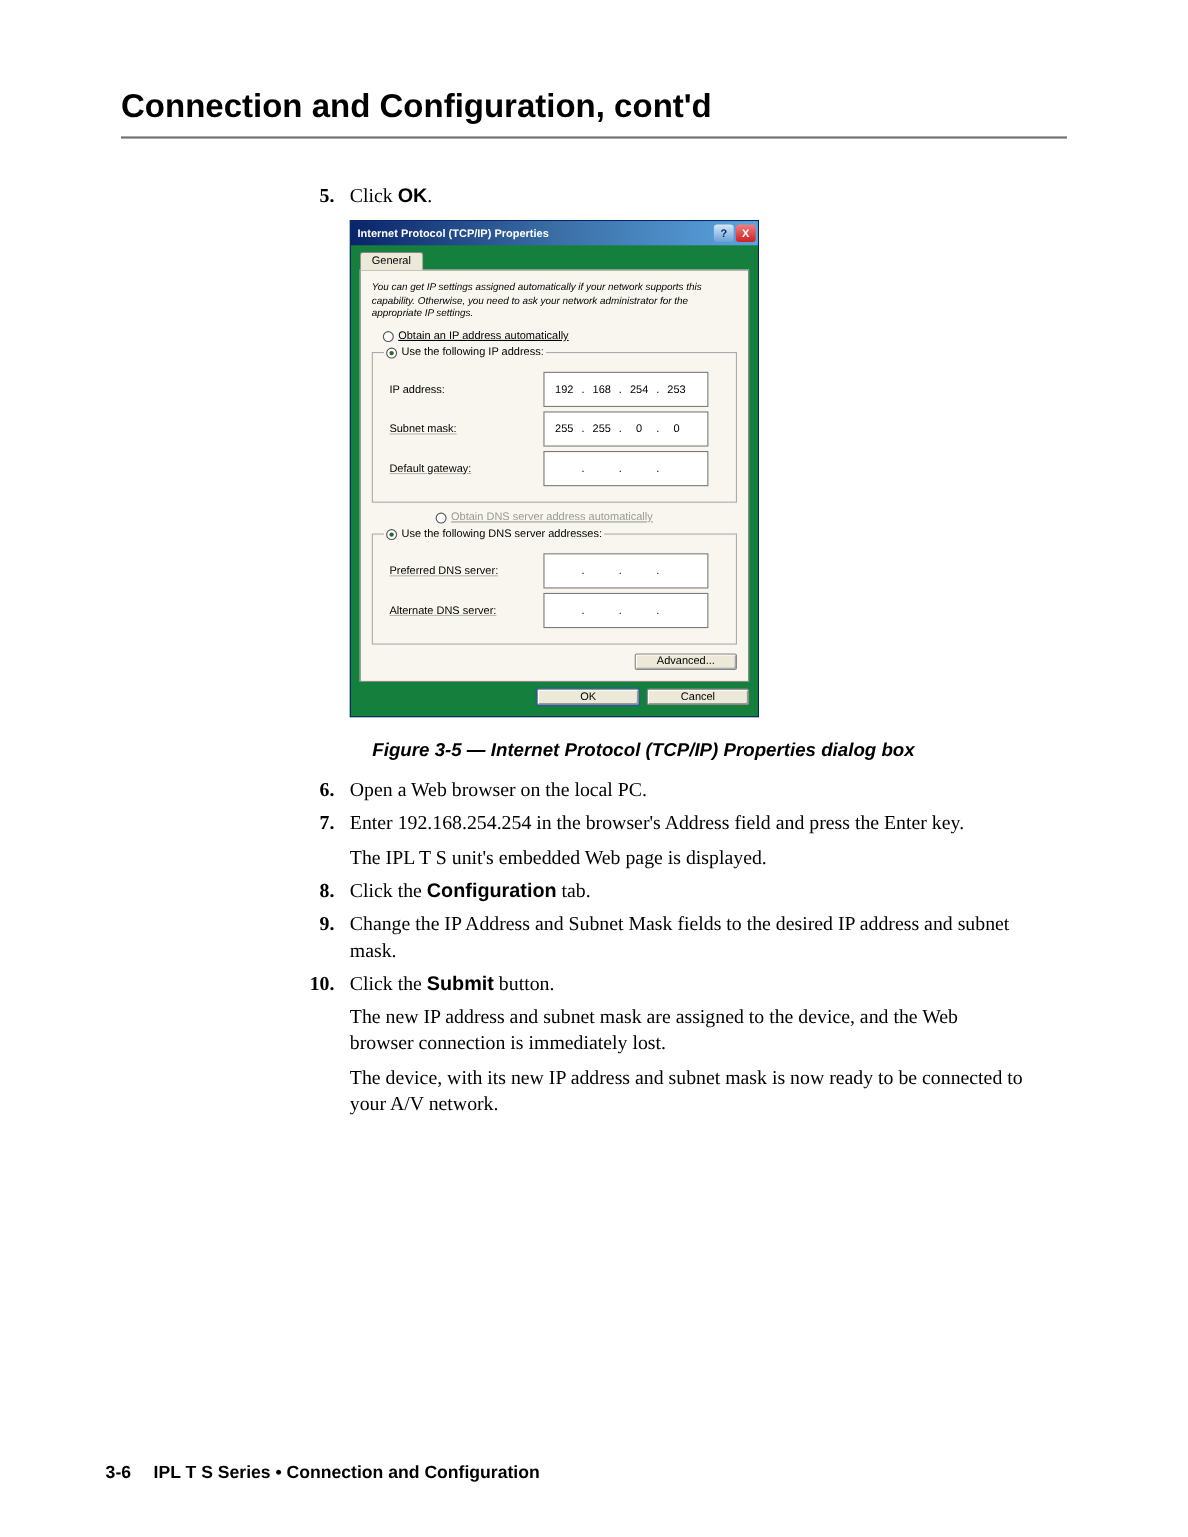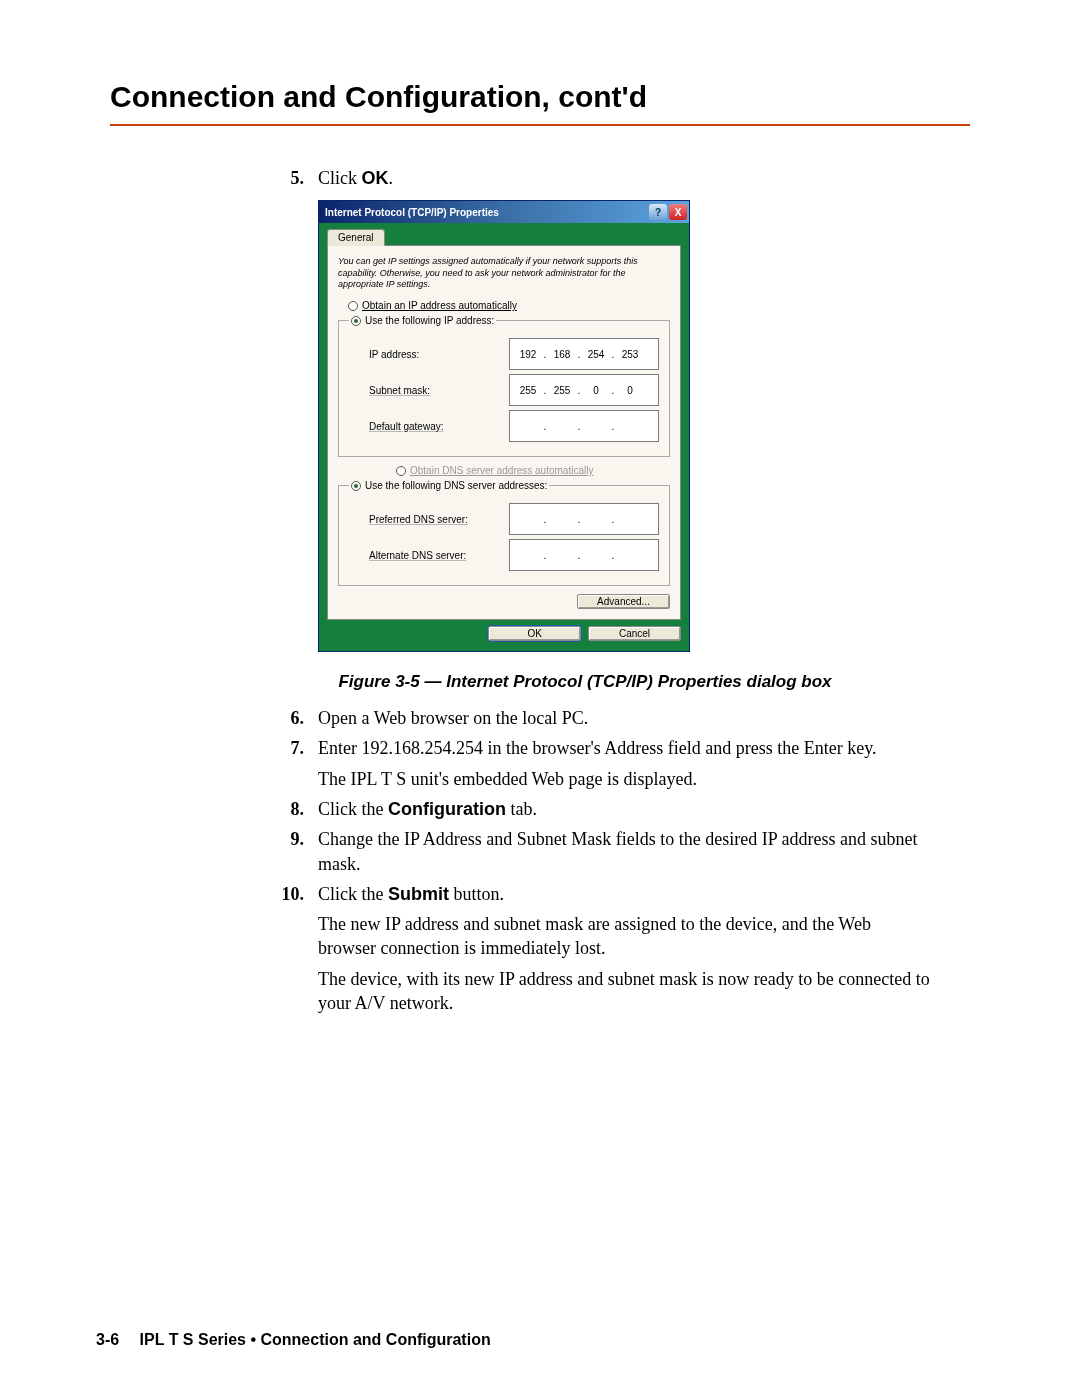--- a/index.html
+++ b/index.html
@@ -13,21 +13,21 @@
   }
   .page {
     padding: 80px 110px 60px 110px;
     position: relative;
     height: 100%;
   }
   .page-title {
     font-family: "Segoe UI", Arial, sans-serif;
     font-weight: 700;
     font-size: 30px;
-    border-bottom: 2px solid #c2410c;
+    border-bottom: 2px solid #737373;
     padding-bottom: 10px;
     margin-bottom: 40px;
   }
   .content-block {
     margin-left: 170px;
     margin-right: 40px;
   }
   .step-row {
     display: flex;
     margin-bottom: 6px;
@@ -120,21 +120,21 @@
   .radio.selected::after {
     content: "";
     position: absolute;
     top: 2px; left: 2px;
     width: 4px; height: 4px;
     border-radius: 50%;
     background: #2a6a2a;
   }
   fieldset.grp {
     border: 1px solid #aaa;
-    padding: 8px 10px 10px 10px;
+    padding: 8px 25px 10px 10px;
     margin: 0 0 8px 0;
   }
   fieldset.grp legend {
     font-size: 10px;
     padding: 0 2px;
     display: flex;
     align-items: center;
     gap: 4px;
   }
   .field-row {

